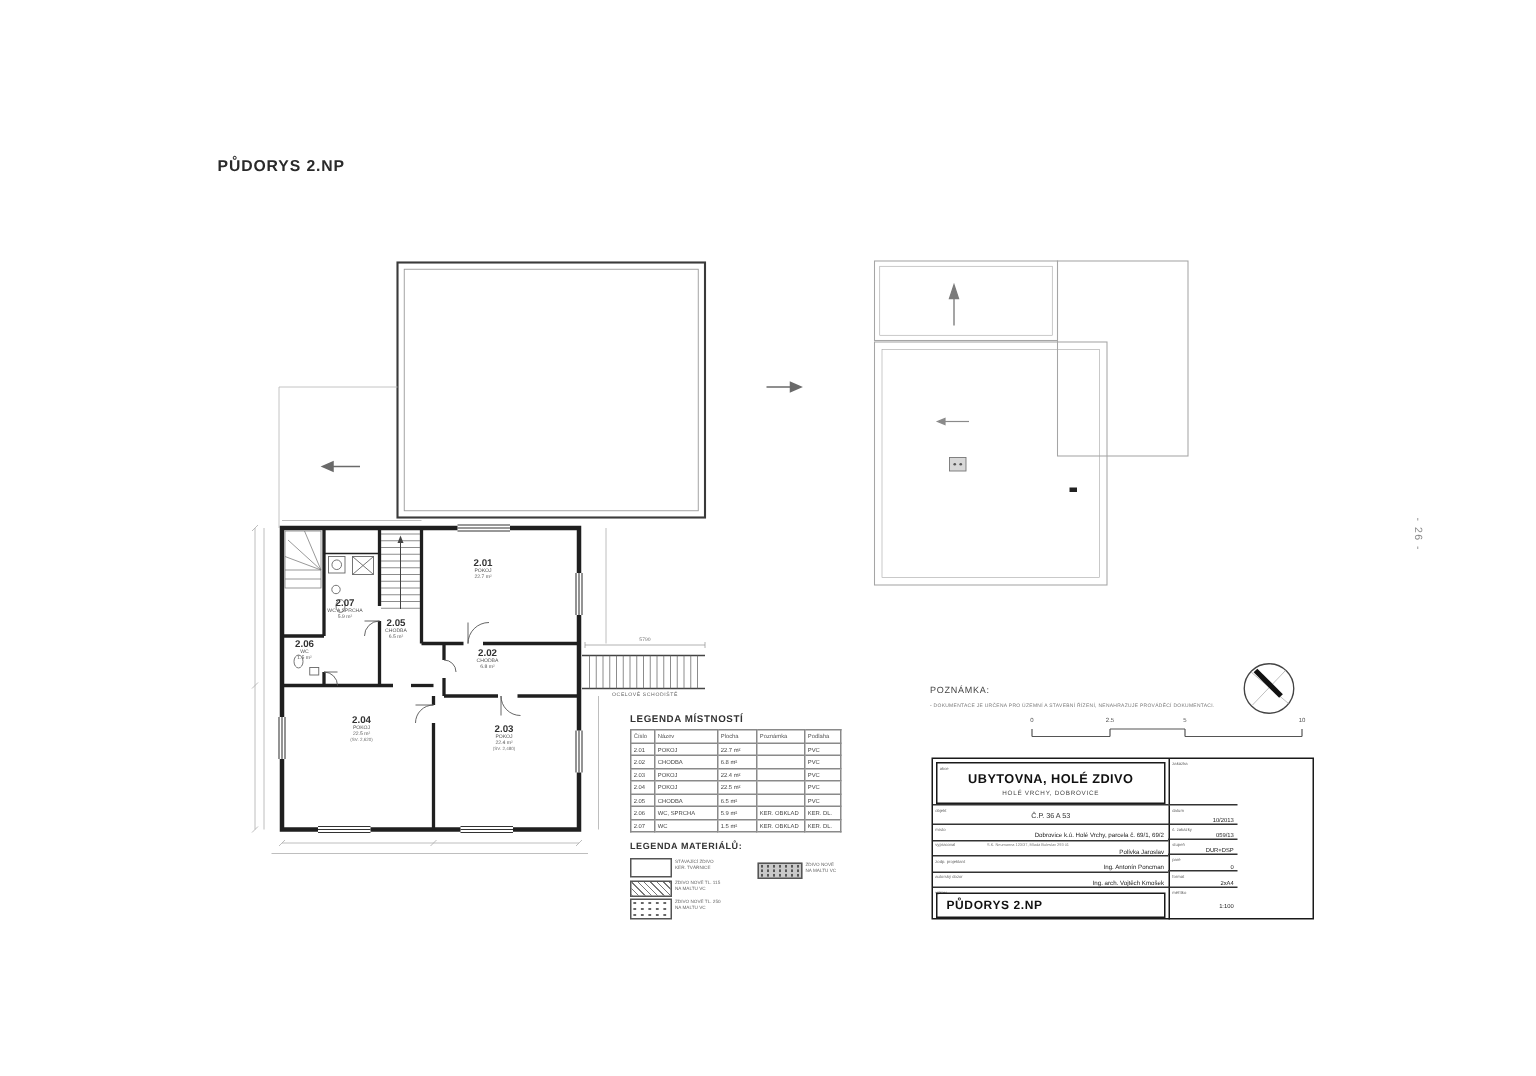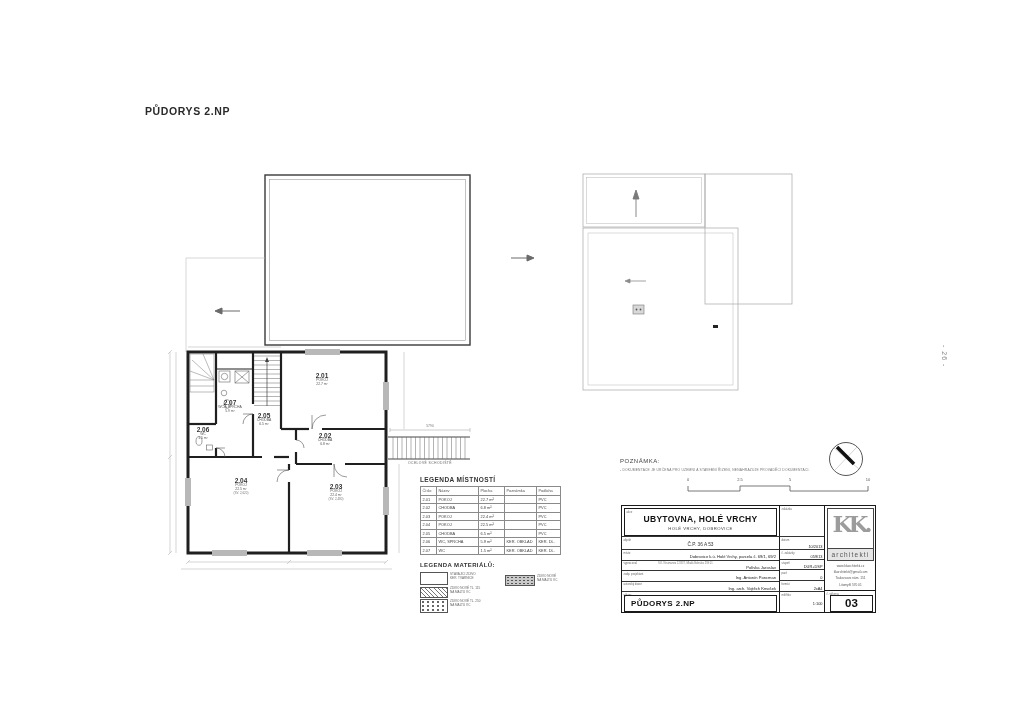--- a/index.html
+++ b/index.html
@@ -418,21 +418,21 @@
 
   <div class="abs sb-label c" style="left:684px;top:477px;width:8px;">0</div>
   <div class="abs sb-label c" style="left:734px;top:477px;width:12px;">2.5</div>
   <div class="abs sb-label c" style="left:786px;top:477px;width:8px;">5</div>
   <div class="abs sb-label c" style="left:862px;top:477px;width:12px;">10</div>
 
   <div class="abs tb" style="left:621px;top:505px;width:253px;height:106px;">
 
     <div class="tb-akce-box">
       <span class="lbl">akce</span>
-      <div class="tb-akce">UBYTOVNA, HOLÉ VRCHY</div>
+      <div class="tb-akce">UBYTOVNA, HOLÉ ZDIVO</div>
       <div class="tb-akce-sub">HOLÉ VRCHY, DOBROVICE</div>
     </div>
     <div class="tb-row" style="top:30px;height:13px;">
       <span class="lbl">objekt</span>
       <div style="position:absolute;left:0;top:4.5px;width:157px;text-align:center;font-size:4.8px;color:#333;">Č.P. 36 A 53</div>
     </div>
     <div class="tb-row" style="top:43px;height:10.5px;">
       <span class="lbl">místo</span>
       <span class="val">Dobrovice k.ú. Holé Vrchy, parcela č. 69/1, 69/2</span>
     </div>
@@ -478,31 +478,15 @@
     </div>
     <div class="mid-row" style="top:74px;height:11px;">
       <span class="lbl">formát</span>
       <span class="mval">2xA4</span>
     </div>
     <div class="mid-row" style="top:85px;height:21px;">
       <span class="lbl">měřítko</span>
       <span class="mval" style="bottom:7px;">1:100</span>
     </div>
 
-    <div class="right-col">
-      <div class="logo-box">
-        <div class="logo-kk">KK.</div>
-        <div class="logo-strip">architekti</div>
-      </div>
-      <div class="contact">
-        <div>www.kkarchitekti.cz</div>
-        <div>kkarchitekti@gmail.com</div>
-        <div>Toulovcovo nám. 151</div>
-        <div>Litomyšl 570 01</div>
-      </div>
-      <div class="num-box">
-        <span class="lbl">č. výkresu</span>
-        <div class="num-inner">03</div>
-      </div>
-    </div>
   </div>
 
 </div>
 
 </body></html>

